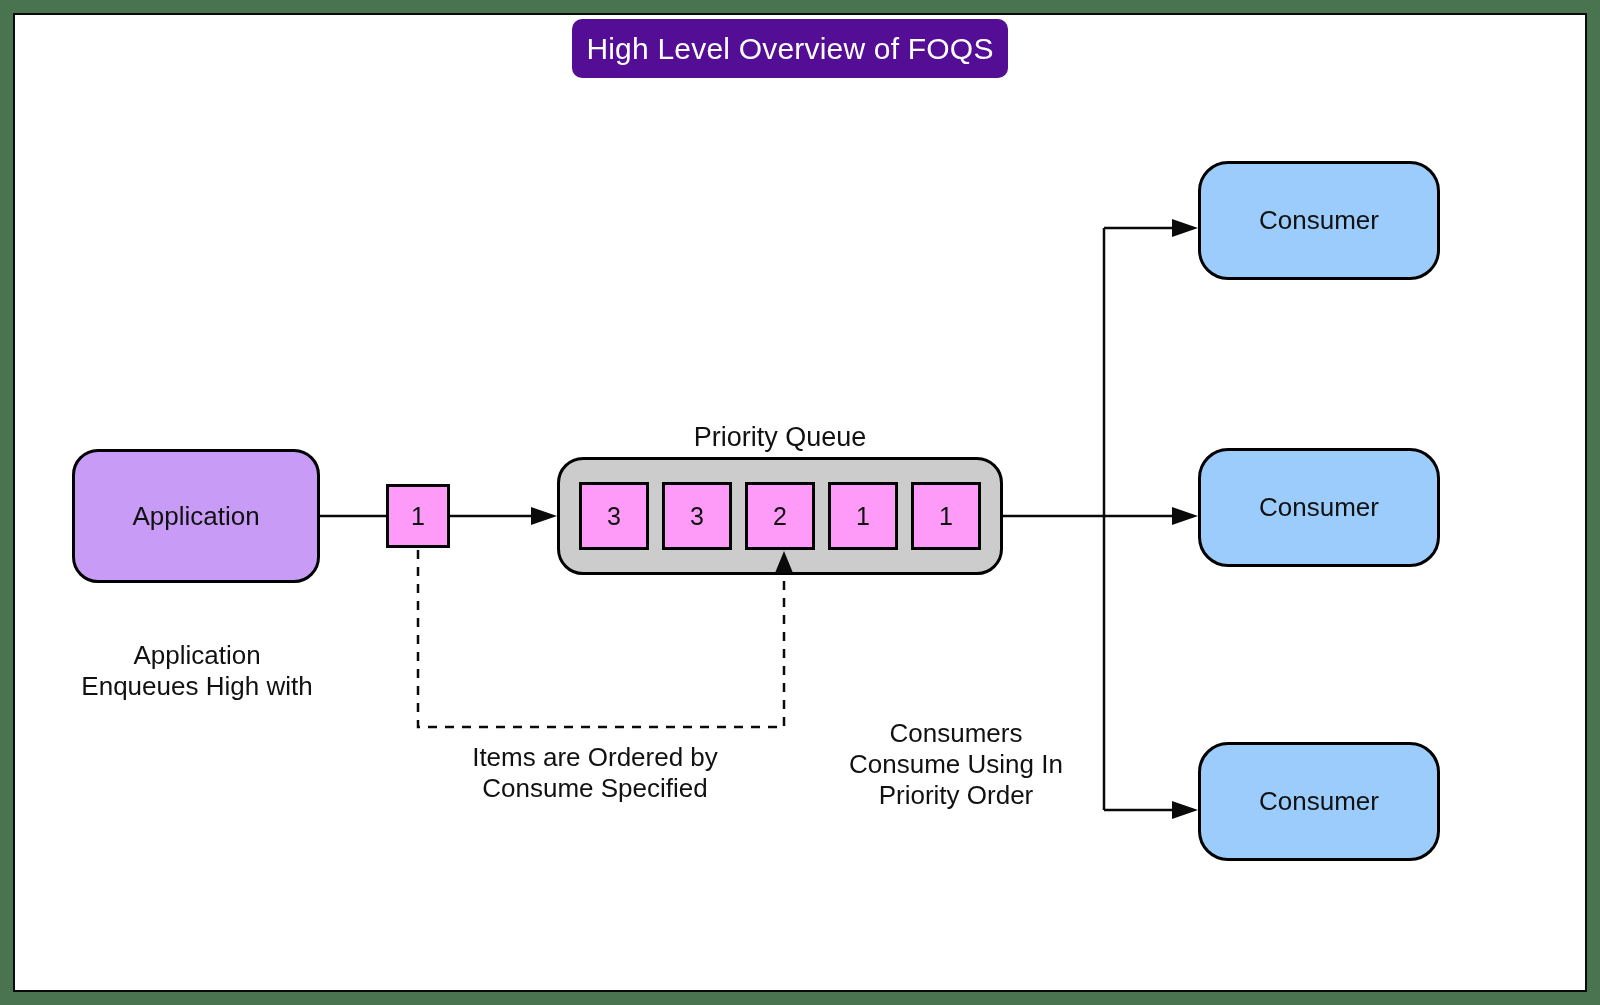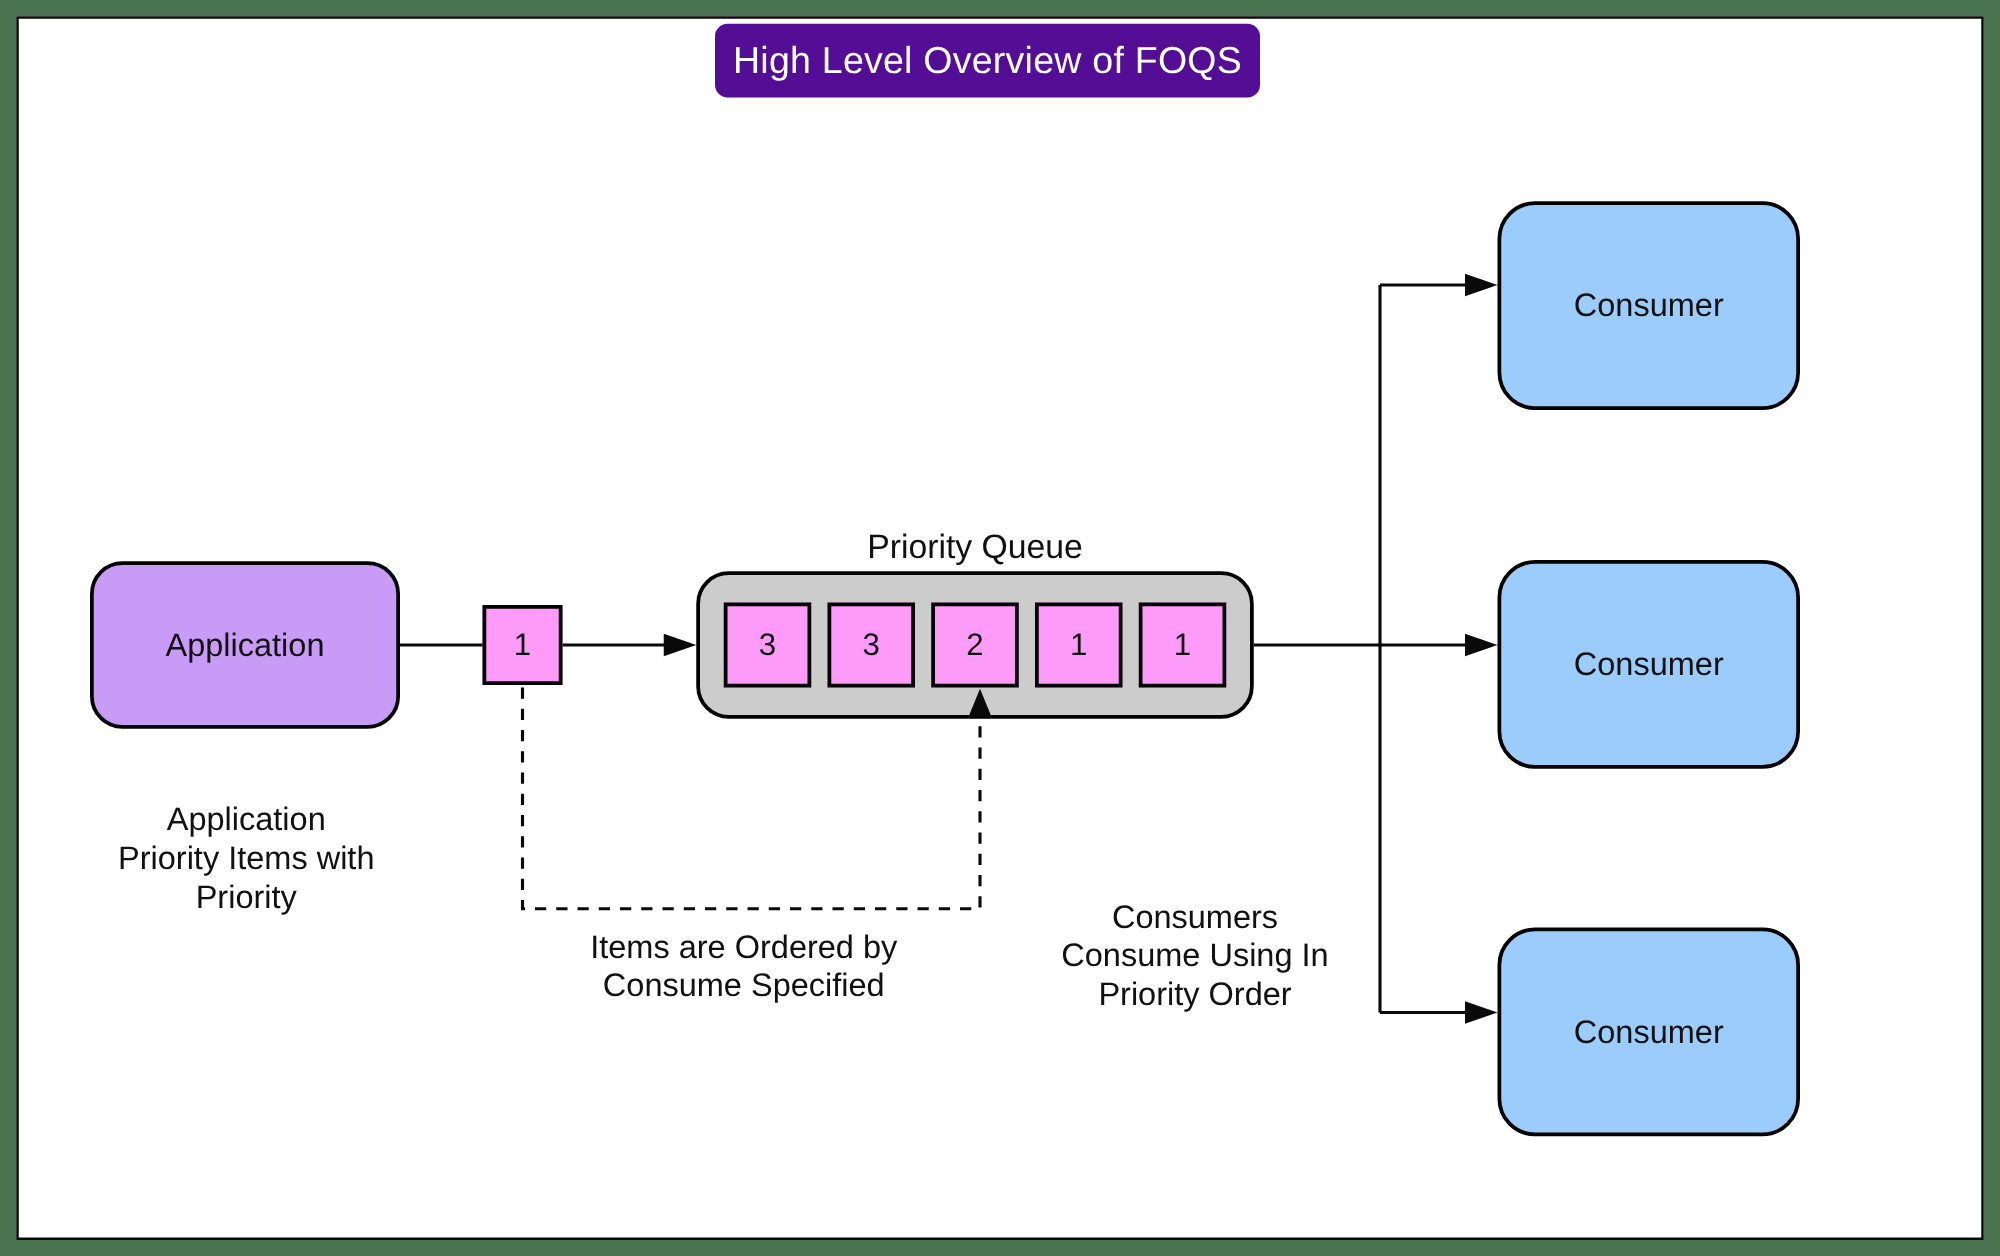--- a/index.html
+++ b/index.html
@@ -73,21 +73,21 @@
   .queue-label {
     position: absolute;
     left: 557px; top: 422px;
     width: 446px;
     text-align: center;
     font-size: 27px;
     z-index: 3;
   }
   .consumer {
     left: 1198px;
-    width: 242px; height: 167px;
+    width: 242px; height: 119px;
     background: #9bccfb;
     border-radius: 30px;
     font-size: 26px;
   }
   .consumer-1 { top: 161px; }
   .consumer-2 { top: 448px; }
   .consumer-3 { top: 742px; }
   .note {
     position: absolute;
     text-align: center;
@@ -130,22 +130,21 @@
     <div class="queue-item">1</div>
     <div class="queue-item">1</div>
   </div>
 
   <div class="node consumer consumer-1">Consumer</div>
   <div class="node consumer consumer-2">Consumer</div>
   <div class="node consumer consumer-3">Consumer</div>
 
   <div class="note note-enqueue">
     <div>Application</div>
-    <div>Priority Items with</div>
-    <div>Priority</div>
+    <div>Enqueues High with</div>
   </div>
   <div class="note note-ordering">
     <div>Items are Ordered by</div>
     <div>Consume Specified</div>
   </div>
   <div class="note note-consume">
     <div>Consumers</div>
     <div>Consume Using In</div>
     <div>Priority Order</div>
   </div>

